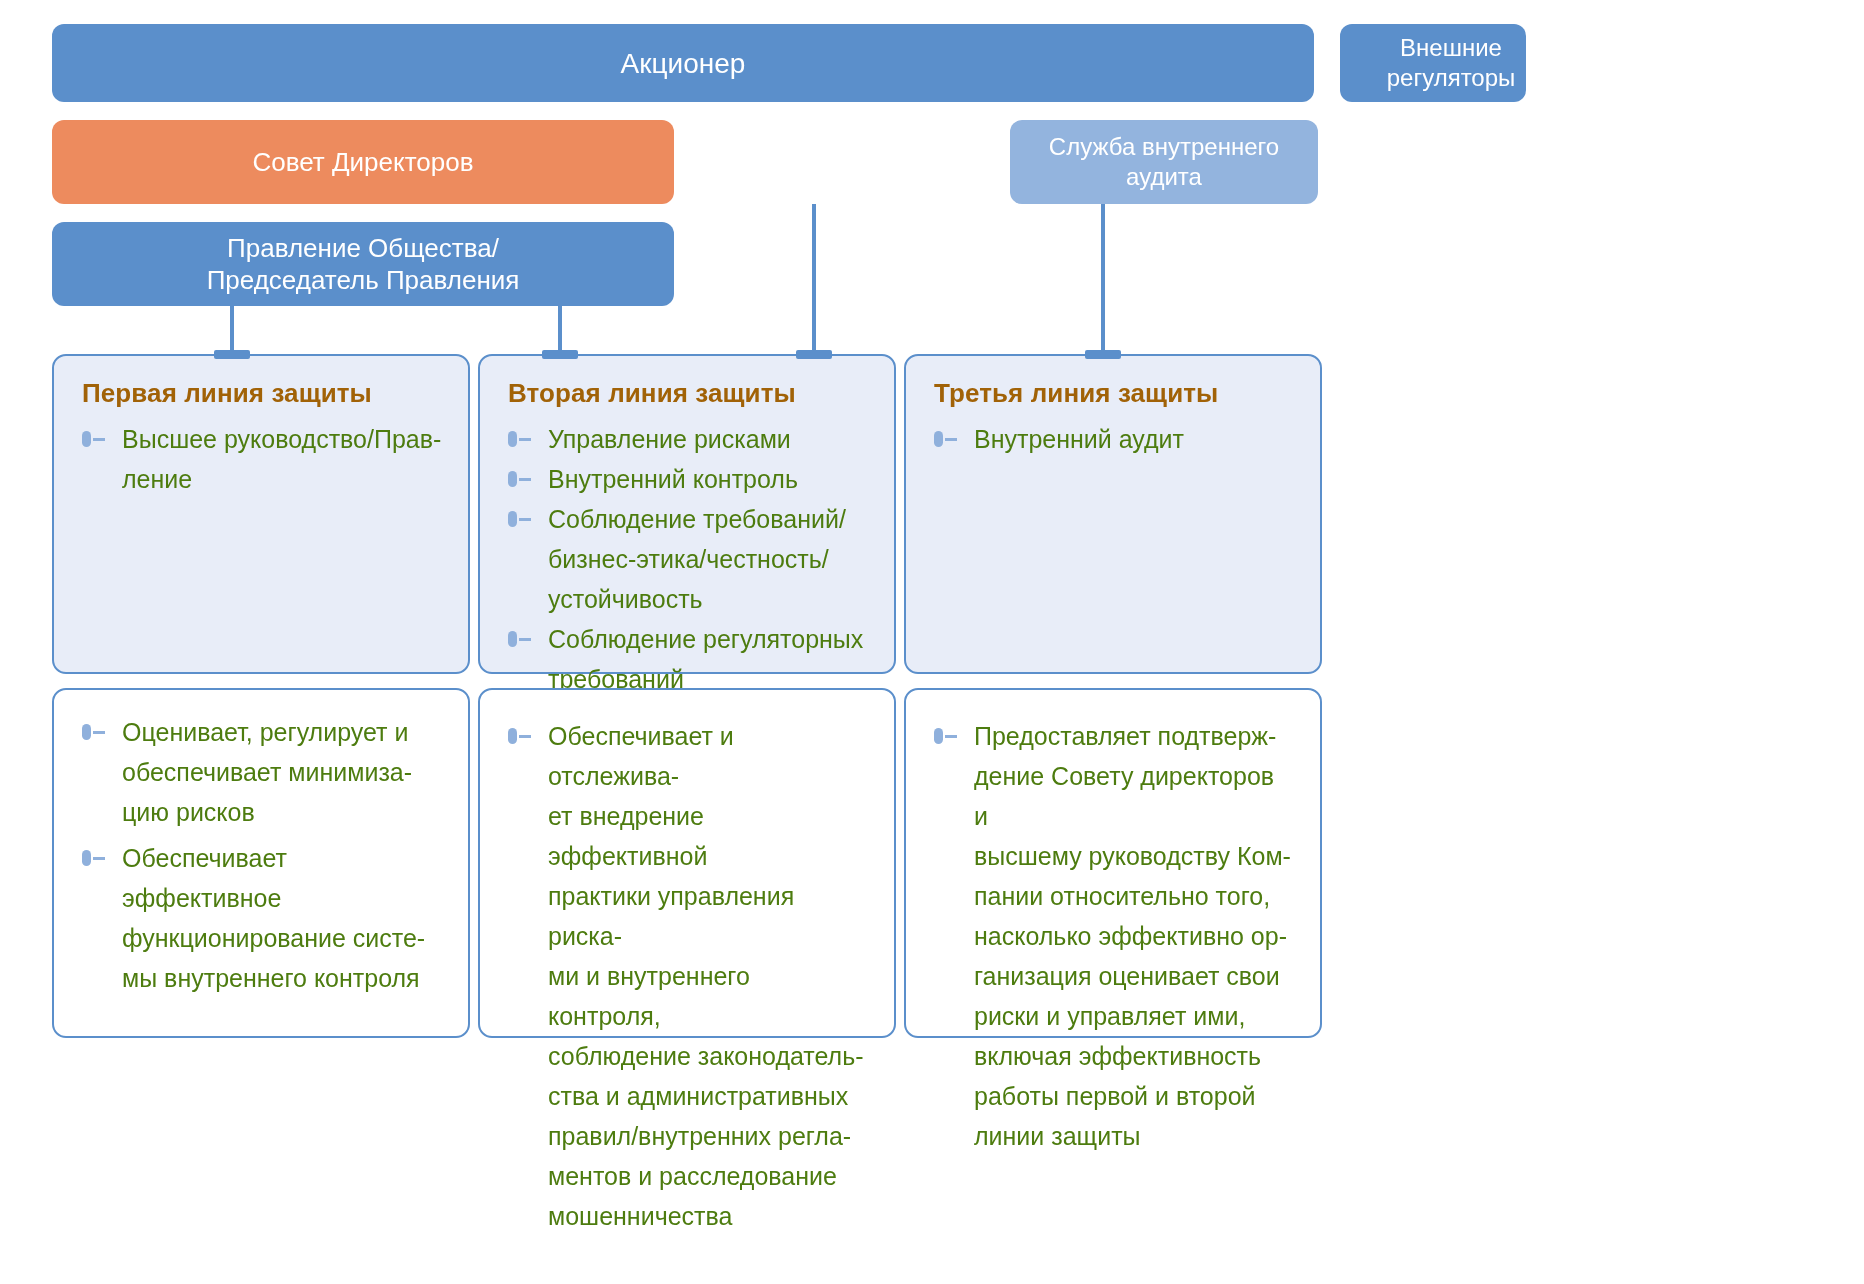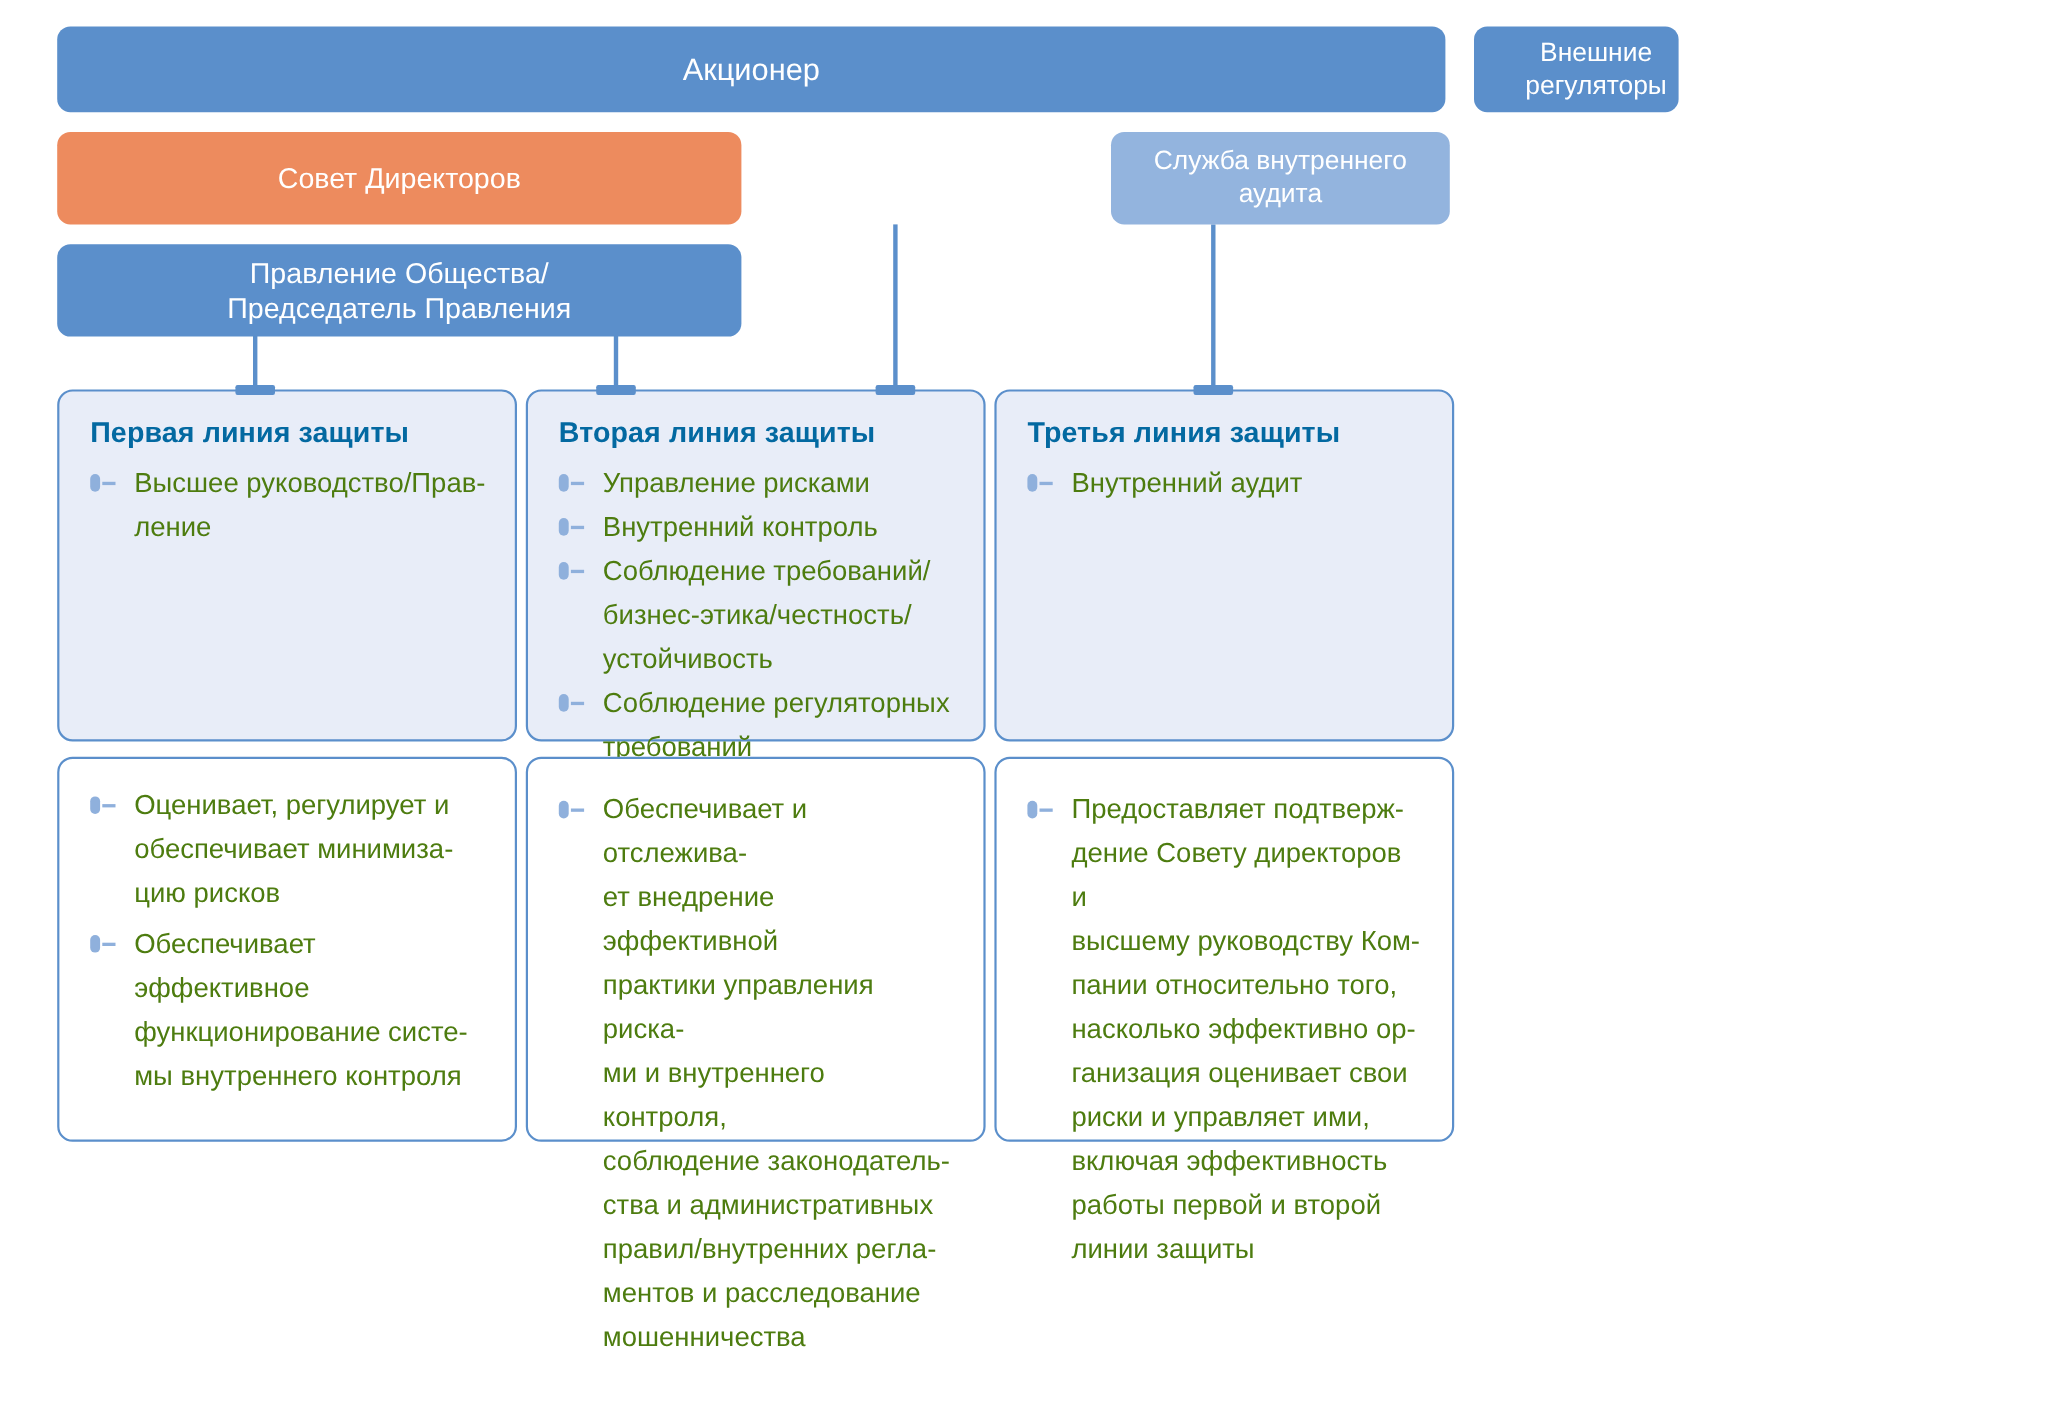--- a/index.html
+++ b/index.html
@@ -57,21 +57,21 @@
     border: 2px solid #5B8FCB;
     border-radius: 14px;
     padding: 22px 26px 18px 26px;
   }
   .panel-top { background: #E8EDF8; }
   .panel-bot { background: #FFFFFF; }
 
   .panel-title {
     font-weight: bold;
     font-size: 26px;
-    color: #0369a1;
+    color: #a16207;
     margin: 0 0 10px 2px;
     letter-spacing: .1px;
   }
 
   ul.bullets {
     list-style: none;
     margin: 0;
     padding: 0;
   }
   ul.bullets li {

